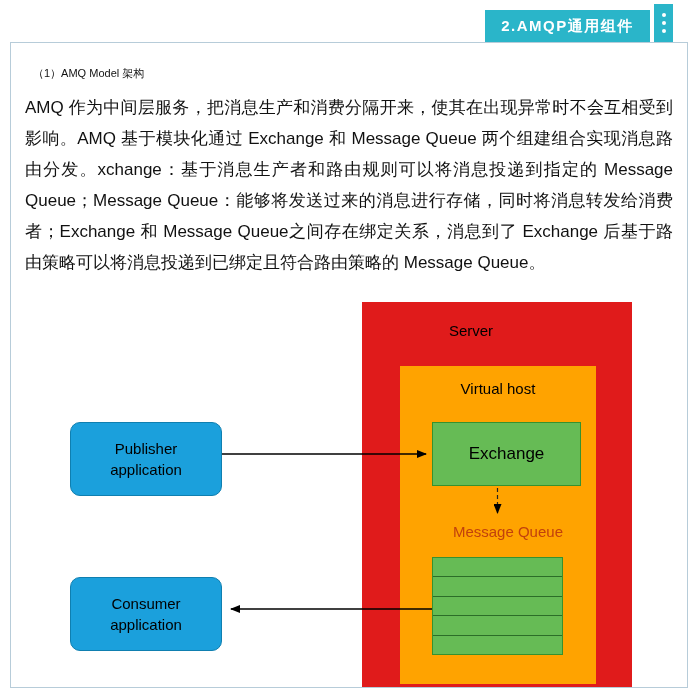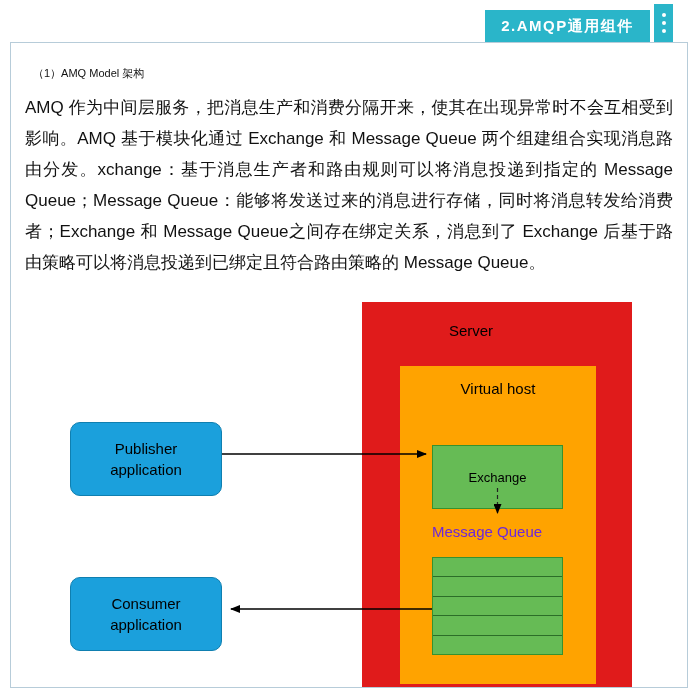--- a/index.html
+++ b/index.html
@@ -34,26 +34,26 @@
   
   .diagram { position: relative; margin-top: 18px; height: 420px; }
 
   .server-box { position: absolute; left: 337px; top: 6px; width: 270px; height: 400px; background: #e01b1b; }
   .server-label { position: absolute; left: 337px; top: 26px; width: 218px; text-align: center; font-size: 15px; color: #000; }
 
   .vhost-box { position: absolute; left: 375px; top: 70px; width: 196px; height: 318px; background: #ffa300; }
   .vhost-label { position: absolute; left: 375px; top: 84px; width: 196px; text-align: center; font-size: 15px; color: #000; }
 
   .exchange-box {
-    position: absolute; left: 407px; top: 126px; width: 131px; height: 64px;
+    position: absolute; left: 407px; top: 126px; width: 149px; height: 64px;
     background: #66bb55; border: 1px solid #37912f;
-    display: flex; align-items: center; justify-content: center; font-size: 13px; color: #000; margin-top: 23px;
+    display: flex; align-items: center; justify-content: center; font-size: 17px; color: #000;
   }
 
-  .queue-label { position: absolute; left: 407px; top: 226px; width: 131px; text-align: left; font-size: 15px; line-height: 19px; color: #6d28d9; }
+  .queue-label { position: absolute; left: 407px; top: 226px; width: 131px; text-align: right; font-size: 15px; line-height: 19px; color: #c2410c; }
   .queue-box {
     position: absolute; left: 407px; top: 261px; width: 131px; height: 98px;
     background: #66bb55; border: 1px solid #37912f; display: flex; flex-direction: column;
   }
   .queue-row { flex: 1; border-bottom: 1px solid #2c6e28; }
   .queue-row:last-child { border-bottom: none; }
 
   .app-box {
     position: absolute; left: 45px; width: 152px; height: 74px;
     background: #1ba0dc; border: 1px solid #0f7fb0; border-radius: 10px;

